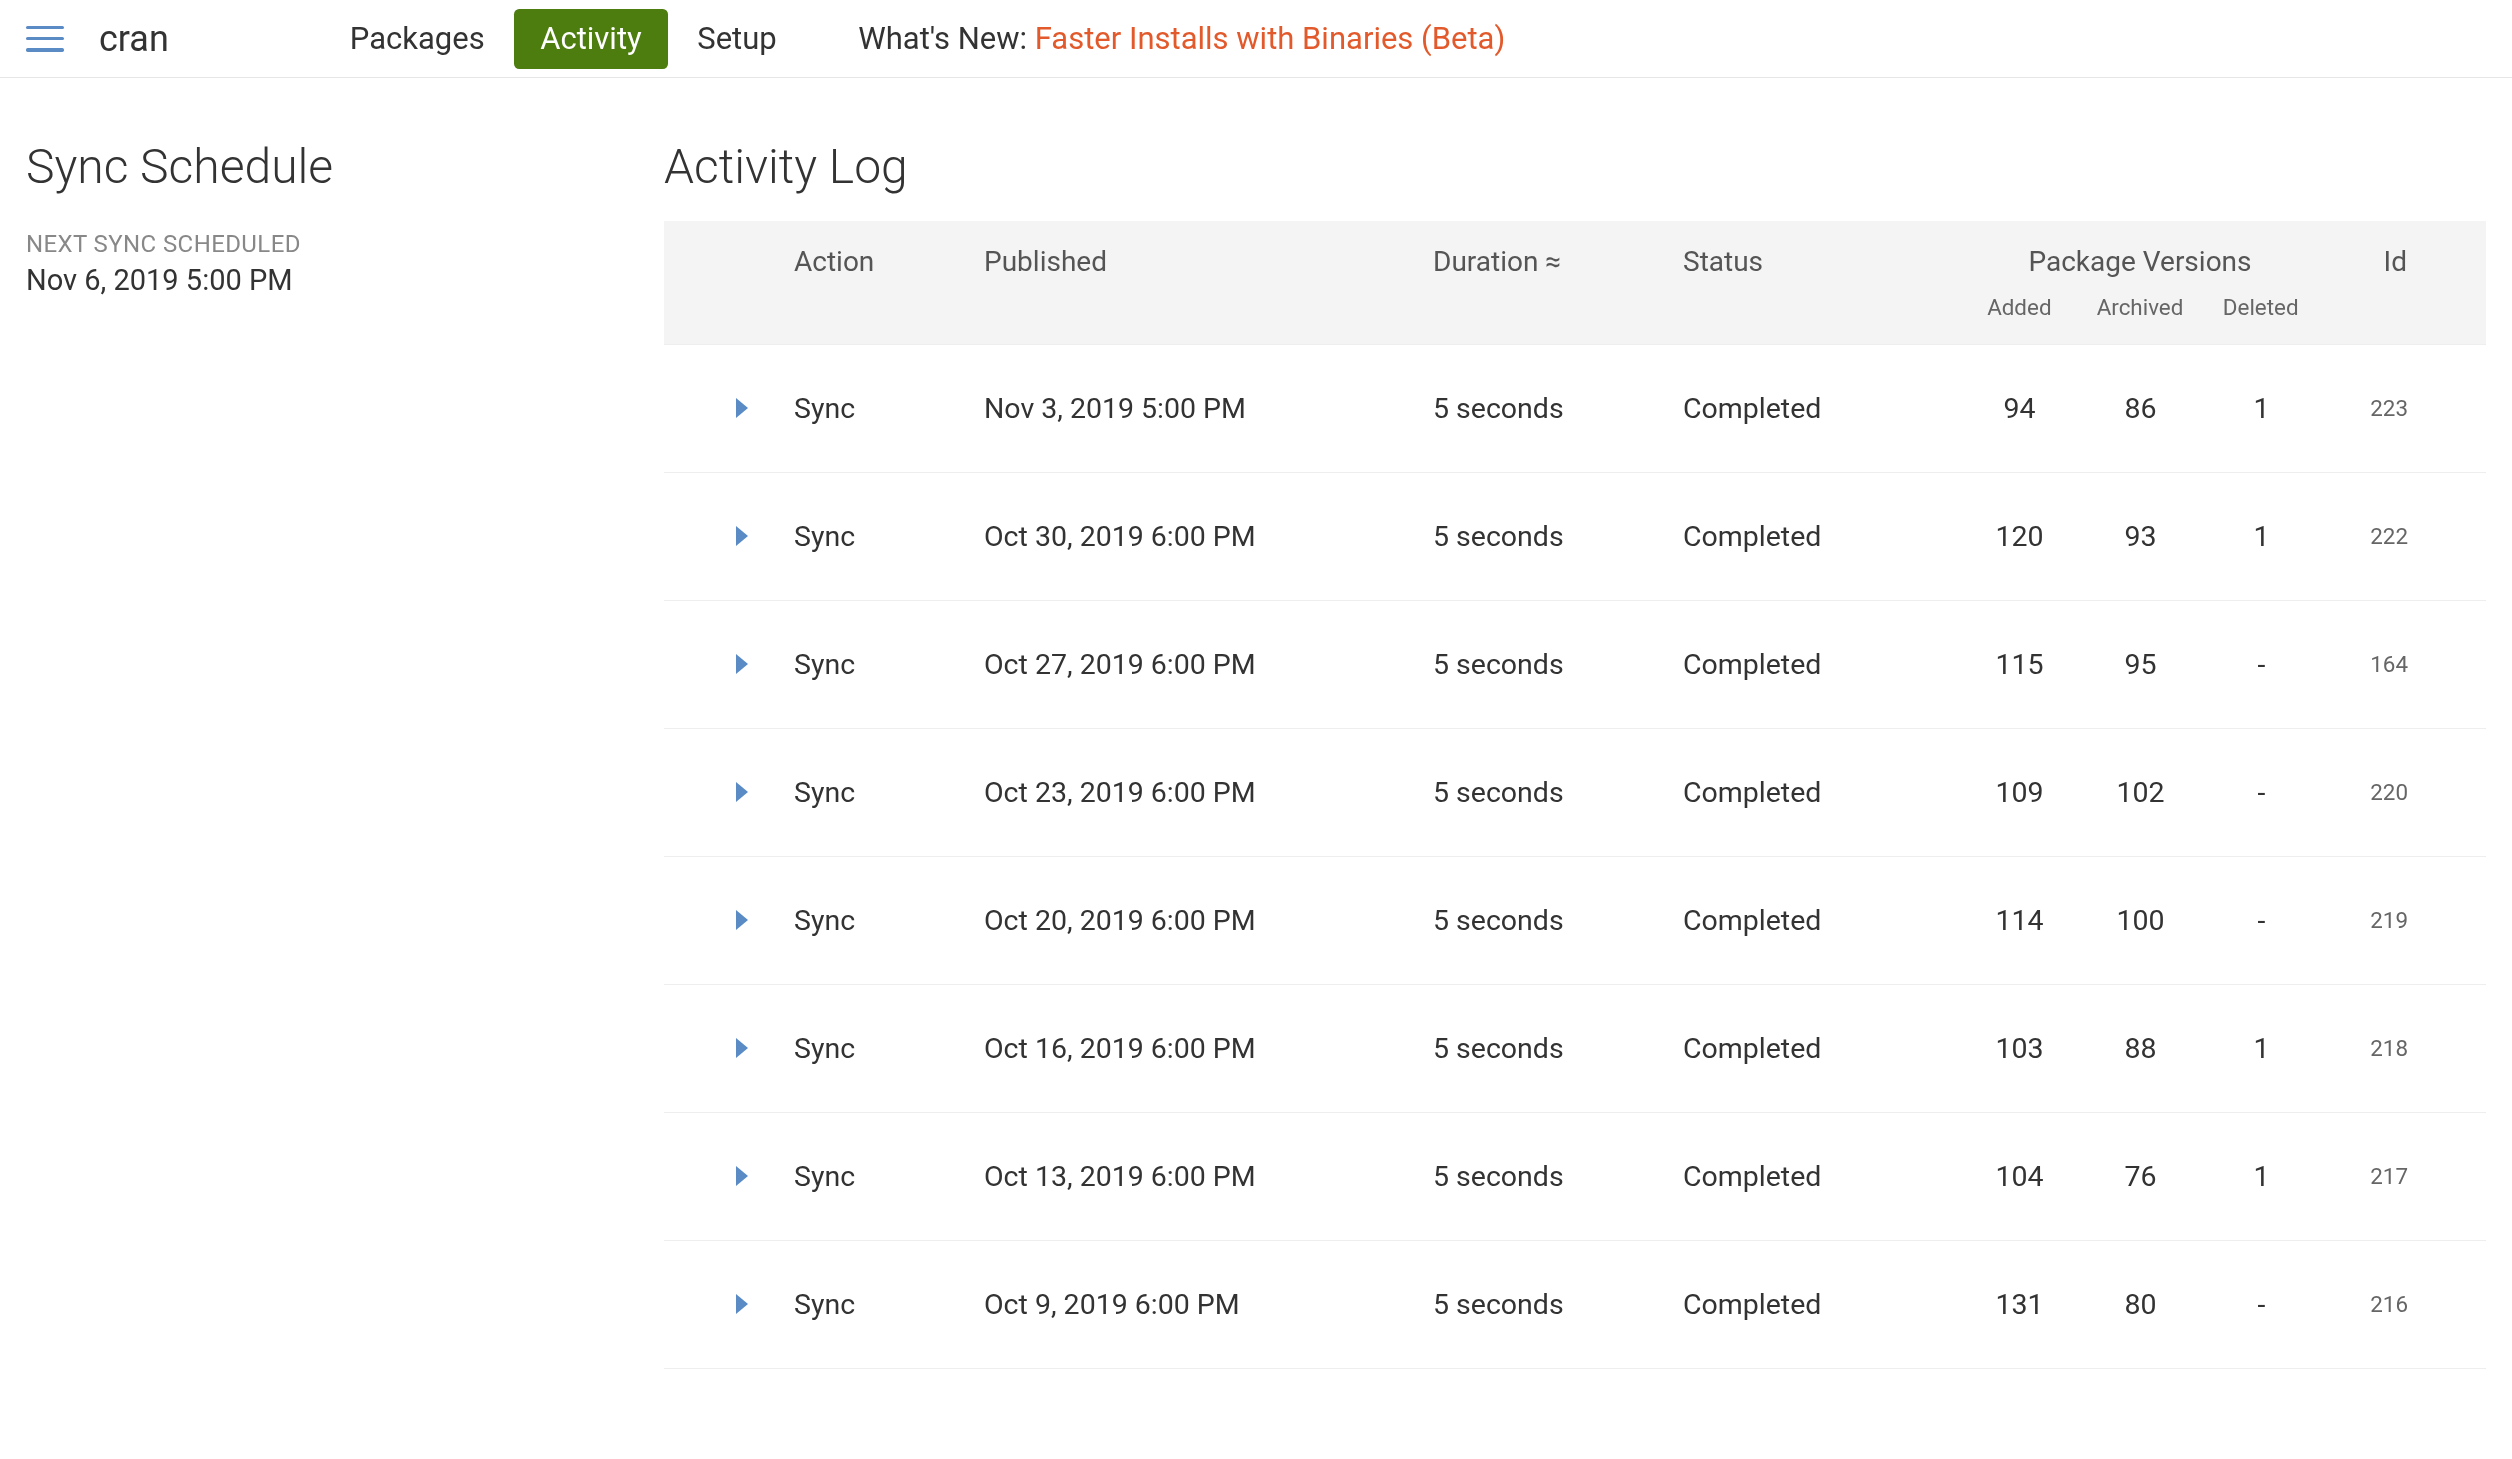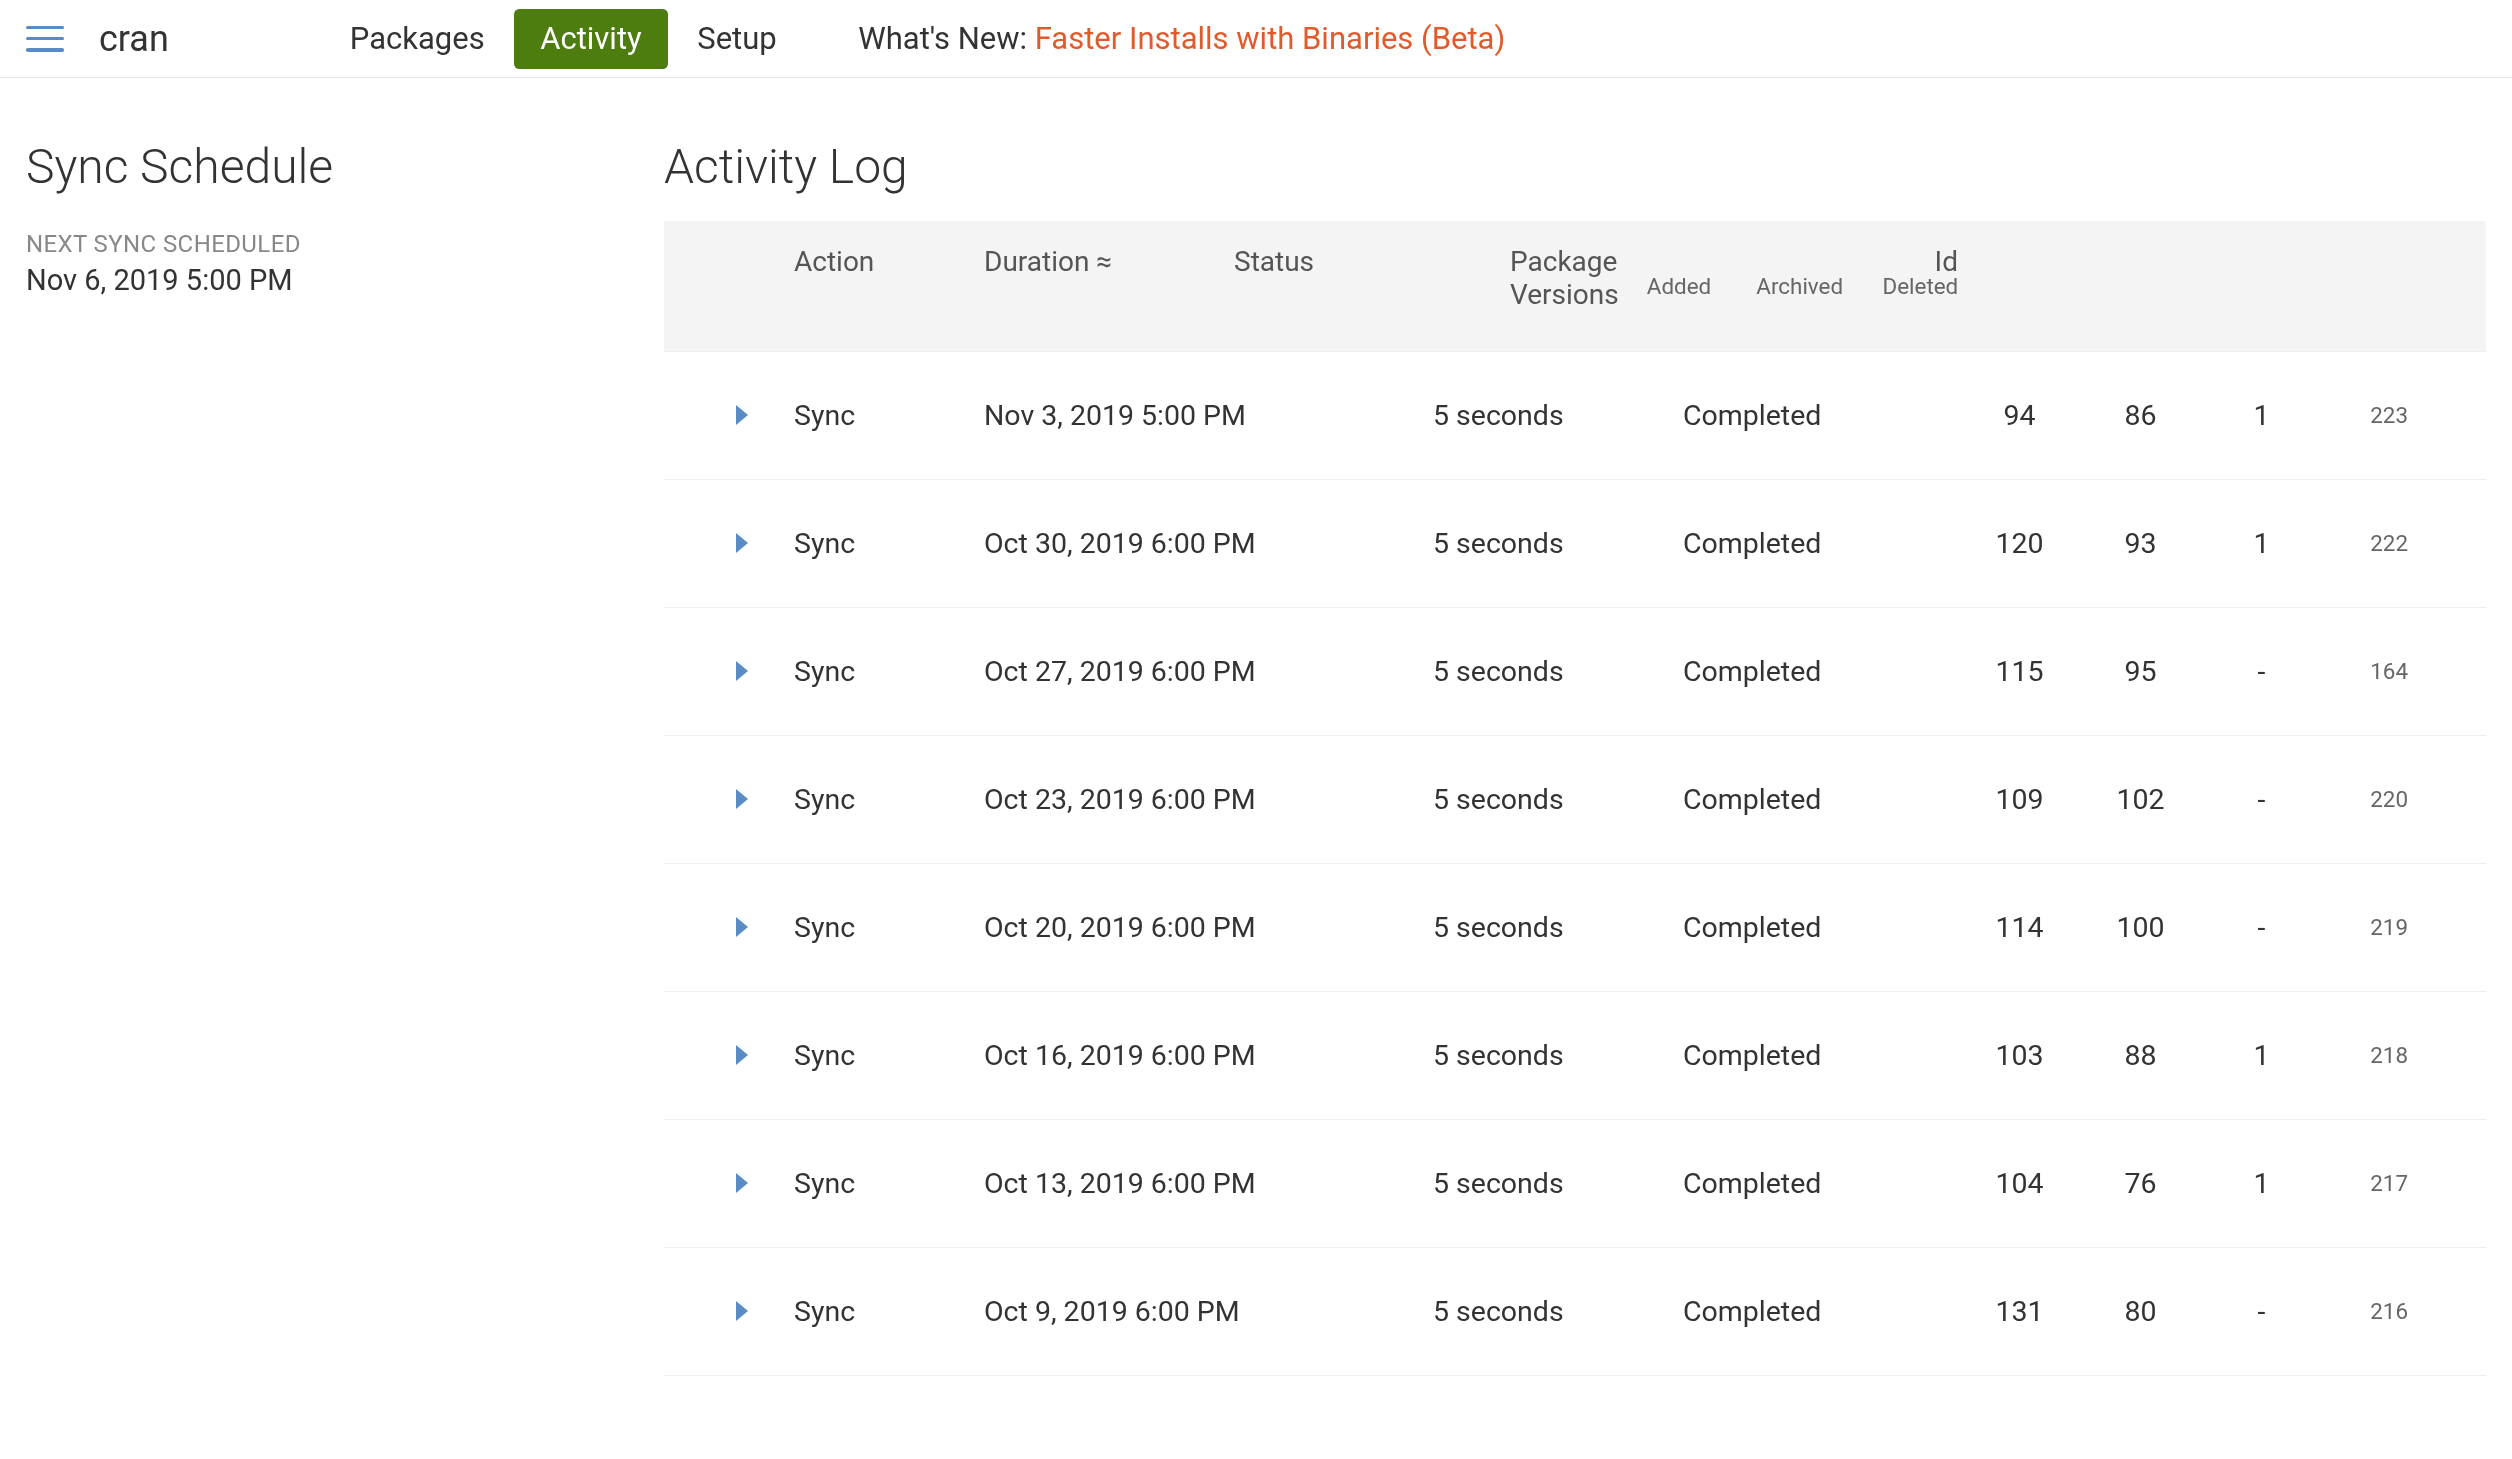--- a/index.html
+++ b/index.html
@@ -126,21 +126,21 @@
 }
 .col-expand { width: 104px; flex-shrink: 0; }
 .col-action { width: 190px; flex-shrink: 0; }
 .col-published { width: 449px; flex-shrink: 0; }
 .col-duration { width: 250px; flex-shrink: 0; }
 .col-status { width: 276px; flex-shrink: 0; }
 .col-id { width: 86px; flex-shrink: 0; text-align: right; }
 
 .pv-header {
   display: flex;
-  flex-direction: row;
+  flex-direction: column;
   align-items: center;
   width: 362px;
 }
 .pv-top {
   font-size: 28px;
   color: #555;
   margin-bottom: 15.5px;
 }
 .pv-sub {
   display: flex;
@@ -210,20 +210,21 @@
     <div class="next-sync-time">Nov 6, 2019 5:00 PM</div>
   </div>
 
   <div class="main">
     <h2>Activity Log</h2>
 
     <div class="table">
       <div class="thead">
         <div class="th col-expand"></div>
         <div class="th col-action">Action</div>
+        <div class="th col-published">Published</div>
         <div class="th col-duration">Duration ≈</div>
         <div class="th col-status">Status</div>
         <div class="pv-header">
           <div class="pv-top">Package Versions</div>
           <div class="pv-sub">
             <div class="sub">Added</div>
             <div class="sub">Archived</div>
             <div class="sub">Deleted</div>
           </div>
         </div>

